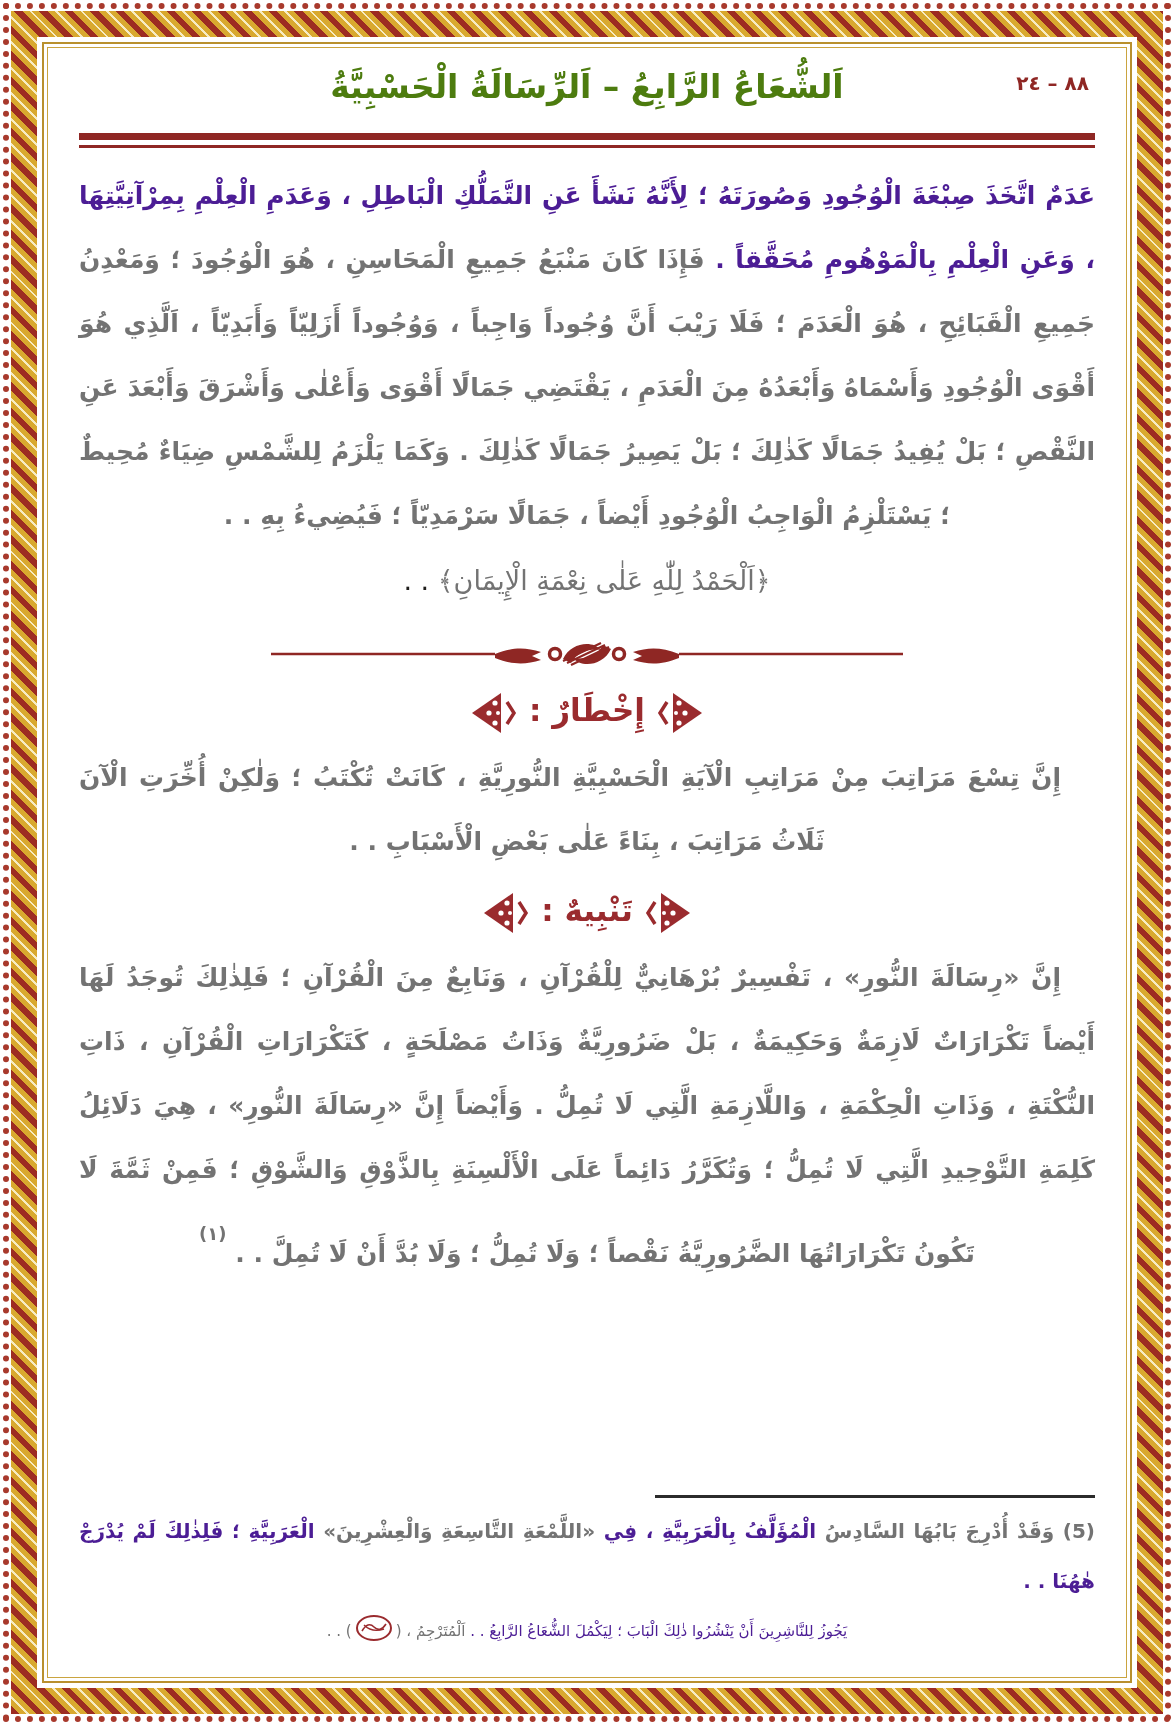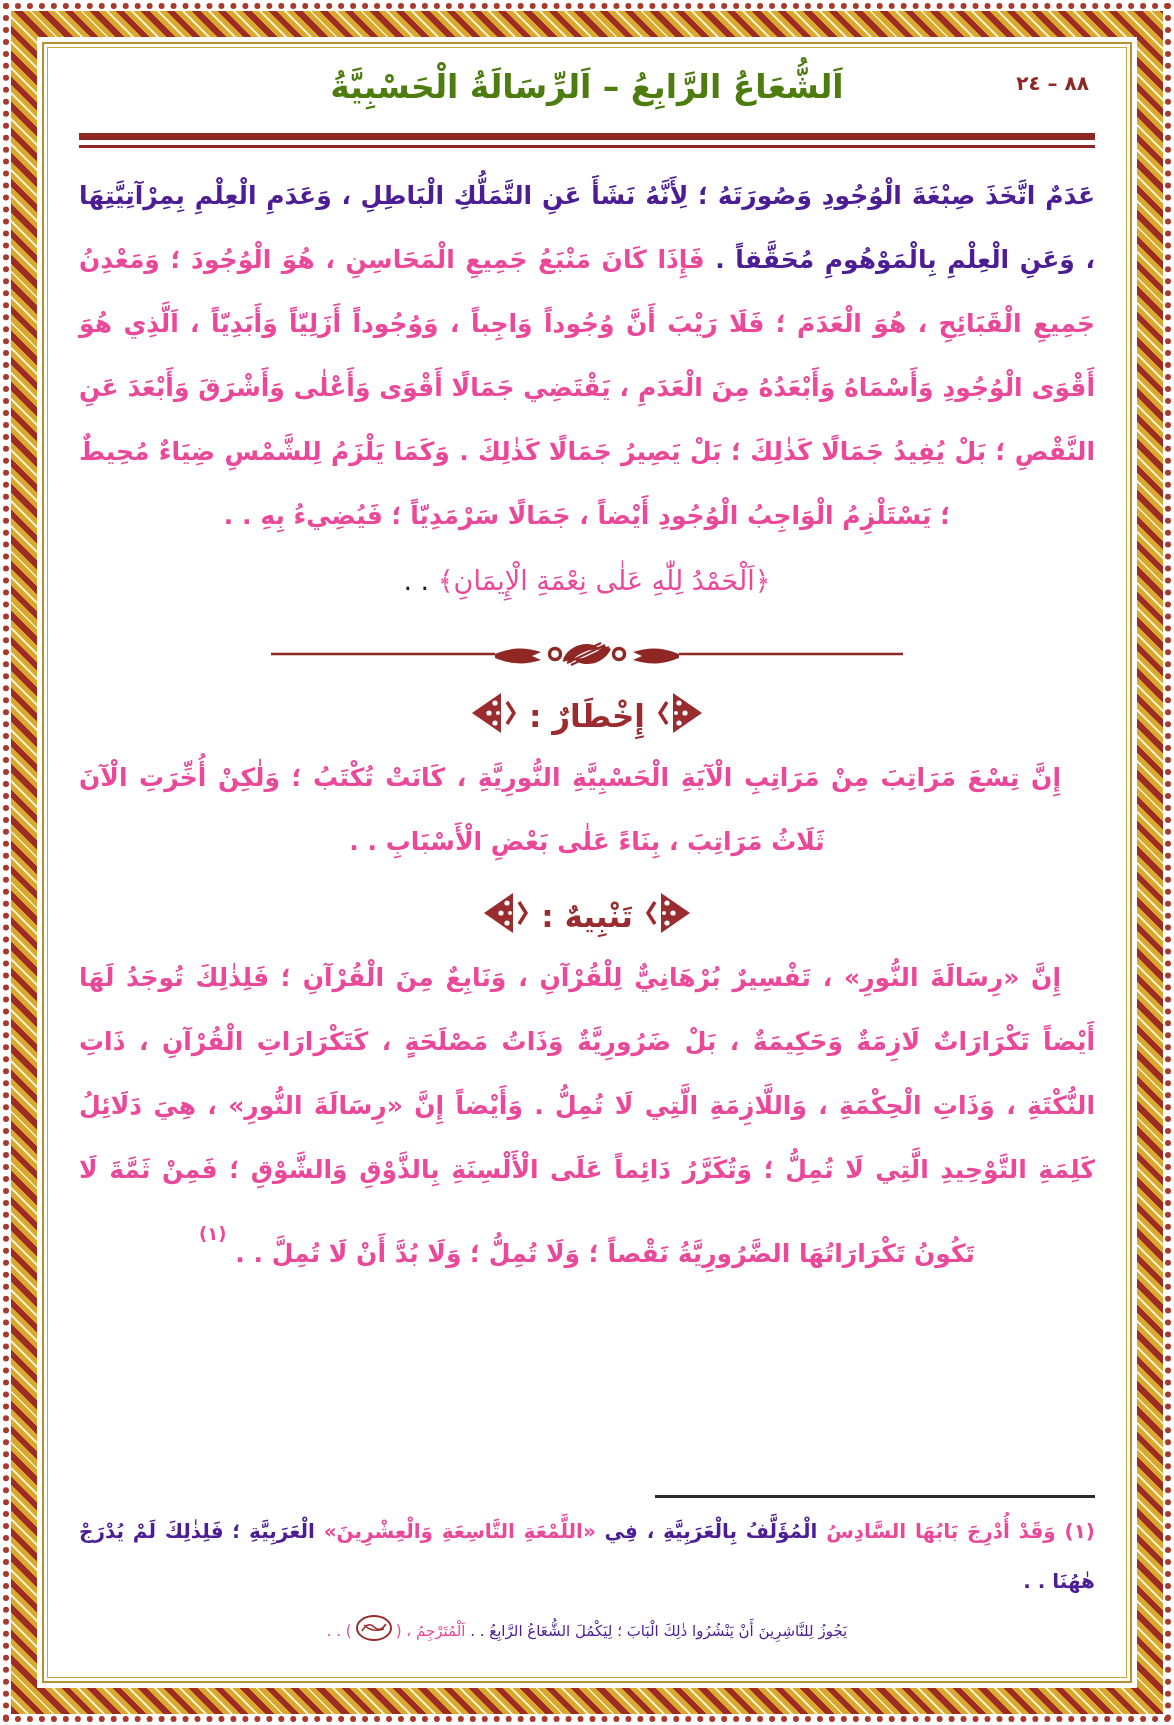--- a/index.html
+++ b/index.html
@@ -16,27 +16,27 @@
   .content{position:absolute;inset:9px;padding:10px 26px 14px 26px;overflow:hidden;
     display:flex;flex-direction:column;}
   
   .header{position:relative;height:64px;flex:0 0 auto;}
   .page-numbers{position:absolute;right:6px;top:8px;font-size:20px;font-weight:bold;color:#8f2724;letter-spacing:2px;}
   .page-title{text-align:center;margin:0 150px;font-size:33px;font-weight:bold;color:#4d7c0f;padding-top:4px;}
   .double-rule{flex:0 0 auto;height:5px;border-top:7px solid #8f2724;border-bottom:3px solid #8f2724;margin:6px 0 4px 0;}
   
   .body-text{font-size:25px;font-weight:bold;line-height:64px;color:#1f1d1b;
     text-align:justify;text-align-last:center;margin:12px 0 0 0;}
-  .red{color:#ec4899;}
+  .red{color:#737373;}
   .blue{color:#2e3f8f;}
   .black{color:#4c1d95;}
   .quote{text-align:center;font-size:27px;font-weight:normal;line-height:66px;margin:0;}
   .quote .dots{color:#1f1d1b;}
   .divider-row{display:flex;justify-content:center;margin:22px 0 2px 0;flex:0 0 auto;}
-  .section-heading{display:flex;align-items:flex-end;justify-content:center;gap:12px;
+  .section-heading{display:flex;align-items:flex-start;justify-content:center;gap:12px;
     font-size:31px;font-weight:bold;color:#9a2b2e;margin:18px 0 0 0;flex:0 0 auto;}
   .orn{flex:0 0 auto;}
   .orn-left{transform:scaleX(-1);}
   .indent{text-indent:34px;}
   .fn-ref{font-size:0.72em;vertical-align:35%;}
   
   .footnote{margin-top:auto;flex:0 0 auto;padding-bottom:2px;}
   .fn-rule{width:440px;border-top:3px solid #2b2b2b;margin:0 0 8px auto;}
   .fn-text{font-size:20px;font-weight:bold;line-height:50px;color:#1f1d1b;
     text-align:justify;text-align-last:right;margin:0;}
@@ -121,21 +121,21 @@
               <circle cx="22" cy="11" r="2.6" fill="#fff"></circle>
                 <circle cx="22" cy="31" r="2.6" fill="#fff"></circle>
                 <circle cx="28" cy="21" r="2.6" fill="#fff"></circle>
                 <circle cx="19" cy="21" r="2" fill="#fff"></circle>
             </svg>
           </div>
           <p class="body-text red indent"><span>إِنَّ «رِسَالَةَ النُّورِ» ، تَفْسِيرٌ بُرْهَانِيٌّ لِلْقُرْآنِ ، وَنَابِعٌ مِنَ الْقُرْآنِ ؛ فَلِذٰلِكَ تُوجَدُ لَهَا أَيْضاً تَكْرَارَاتٌ لَازِمَةٌ وَحَكِيمَةٌ ، بَلْ ضَرُورِيَّةٌ وَذَاتُ مَصْلَحَةٍ ، كَتَكْرَارَاتِ الْقُرْآنِ ، ذَاتِ النُّكْتَةِ ، وَذَاتِ الْحِكْمَةِ ، وَاللَّازِمَةِ الَّتِي لَا تُمِلُّ . وَأَيْضاً إِنَّ «رِسَالَةَ النُّورِ» ، هِيَ دَلَائِلُ كَلِمَةِ التَّوْحِيدِ الَّتِي لَا تُمِلُّ ؛ وَتُكَرَّرُ دَائِماً عَلَى الْأَلْسِنَةِ بِالذَّوْقِ وَالشَّوْقِ ؛ فَمِنْ ثَمَّةَ لَا تَكُونُ تَكْرَارَاتُهَا الضَّرُورِيَّةُ نَقْصاً ؛ وَلَا تُمِلُّ ؛ وَلَا بُدَّ أَنْ لَا تُمِلَّ . . </span><span class="fn-ref">(١)</span></p>
 
           <div class="footnote">
             <div class="fn-rule"></div>
-            <p class="fn-text"><span class="red">(١) وَقَدْ أُدْرِجَ بَابُهَا السَّادِسُ</span><span class="black"> الْمُؤَلَّفُ بِالْعَرَبِيَّةِ ، فِي </span><span class="red">«اللَّمْعَةِ التَّاسِعَةِ وَالْعِشْرِينَ»</span><span class="black"> الْعَرَبِيَّةِ ؛ فَلِذٰلِكَ لَمْ يُدْرَجْ هٰهُنَا . .</span></p>
+            <p class="fn-text"><span class="red">(5) وَقَدْ أُدْرِجَ بَابُهَا السَّادِسُ</span><span class="black"> الْمُؤَلَّفُ بِالْعَرَبِيَّةِ ، فِي </span><span class="red">«اللَّمْعَةِ التَّاسِعَةِ وَالْعِشْرِينَ»</span><span class="black"> الْعَرَبِيَّةِ ؛ فَلِذٰلِكَ لَمْ يُدْرَجْ هٰهُنَا . .</span></p>
             <p class="fn-line2"><span class="black">يَجُوزُ لِلنَّاشِرِينَ أَنْ يَنْشُرُوا ذٰلِكَ الْبَابَ ؛ لِيَكْمُلَ الشُّعَاعُ الرَّابِعُ . . </span><span class="red">اَلْمُتَرْجِمُ ،</span><span class="red"> (</span><svg class="seal" width="38" height="28" viewBox="0 0 38 28" aria-hidden="true">
                   <ellipse cx="19" cy="14" rx="17" ry="12" fill="none" stroke="#9a2b2e" stroke-width="2"></ellipse>
                   <path d="M7 17 q6 -10 12 -4 t12 -3" fill="none" stroke="#9a2b2e" stroke-width="1.6"></path>
                   <path d="M9 11 q8 8 20 4" fill="none" stroke="#9a2b2e" stroke-width="1.4"></path>
                 </svg><span class="red">) . .</span></p>
           </div>
 
         </div>
       </div>
     </div>

